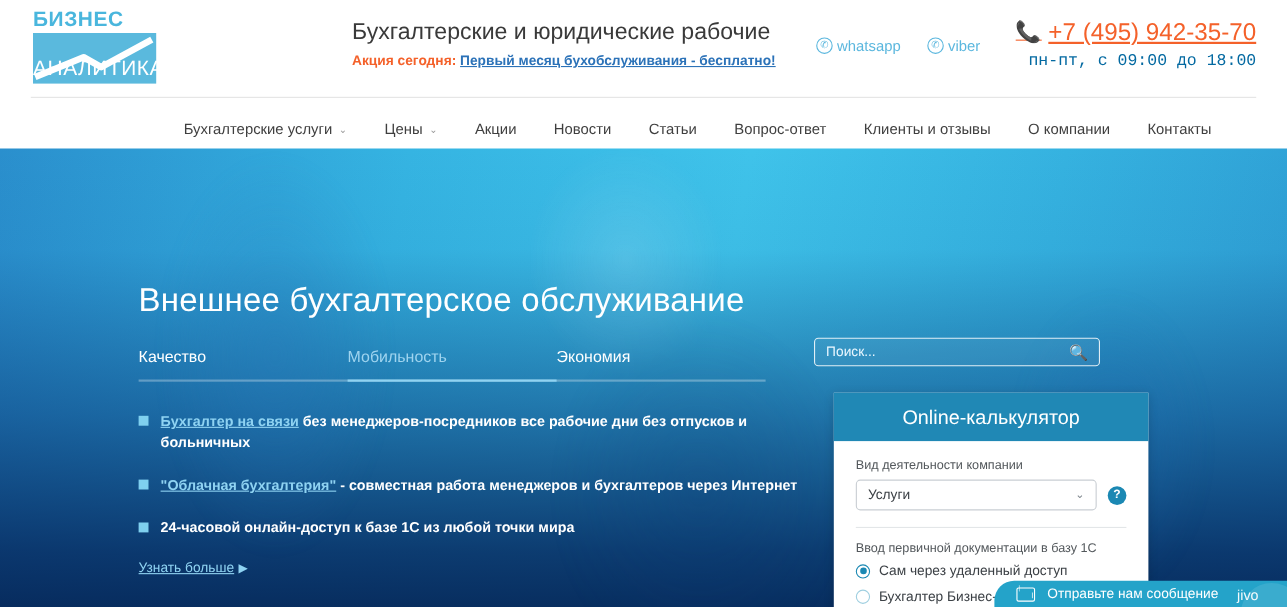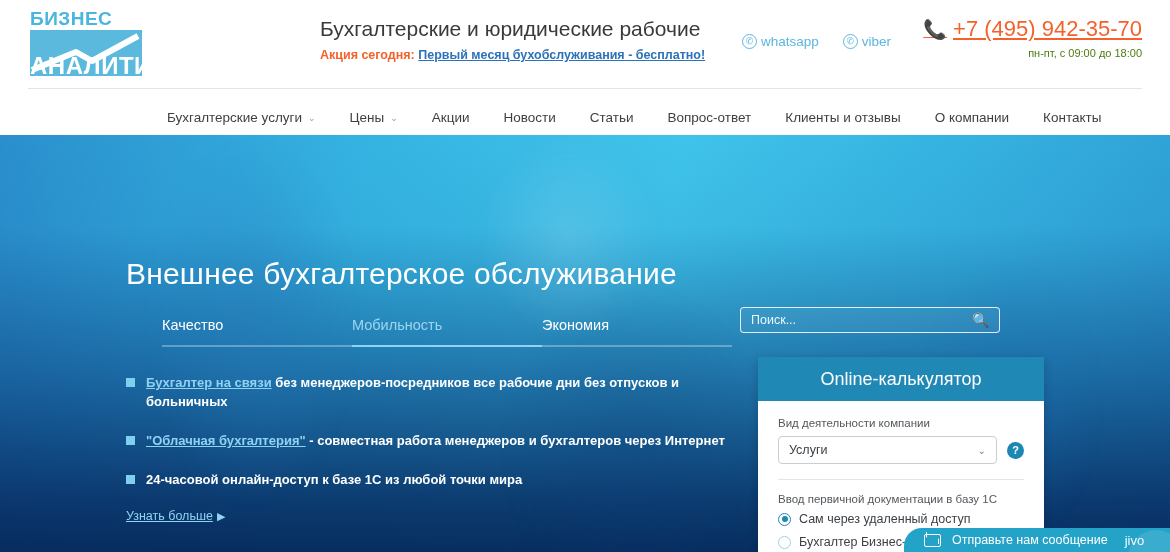--- a/index.html
+++ b/index.html
@@ -21,39 +21,39 @@
     position:absolute; left:4px; top:0; font-size:19px; font-weight:bold;
     color:#49b6dd; letter-spacing:.5px; font-family:"Liberation Sans", sans-serif;
   }
   .logo-box {
     position:absolute; left:4px; top:22px; width:112px; height:46px;
     background:#5ab9dd; overflow:hidden;
   }
   .logo-zig { position:absolute; left:0; top:0; }
   .logo-word-bottom {
     position:absolute; left:4px; top:44px; width:112px; text-align:center;
-    font-size:24px; font-weight:bold; color:#ffffff; letter-spacing:.5px;
+    font-size:19px; font-weight:normal; color:#ffffff; letter-spacing:.5px;
   }
 
   .head-center { position:absolute; left:320px; top:16px; width:400px; }
   .head-title { font-size:21px; color:#3a3a3a; line-height:26px; }
   .head-promo { margin-top:6px; font-size:12.5px; font-weight:bold; color:#f4612a; }
   .head-promo a { color:#2b72b8; font-weight:bold; text-decoration:underline; }
 
   .messengers { position:absolute; left:742px; top:34px; display:flex; gap:24px; align-items:center; }
   .msg { display:flex; align-items:center; gap:4px; color:#5bb7de; font-size:13.5px; text-decoration:none; }
   .msg .glyph {
     width:15px; height:15px; border-radius:50%; border:1.4px solid #5bb7de;
     display:flex; align-items:center; justify-content:center; font-size:9px; line-height:1;
   }
 
   .head-right { position:absolute; right:28px; top:16px; text-align:right; }
   .phone { font-size:22px; color:#f4612a; white-space:nowrap; display:flex; align-items:center; justify-content:flex-end; gap:6px; }
   .phone .hicon { font-size:19px; }
-  .hours { margin-top:5px; font-size:11px; color:#4d7c0f; }
+  .hours { margin-top:5px; font-size:15px; color:#0369a1;font-family:Liberation Mono, monospace; }
 
   .head-divider { position:absolute; left:28px; right:28px; top:88px; height:1px; background:#e4e4e4; }
 
   
   .nav { position:relative; height:45px; background:#fff; }
   .nav-inner { position:absolute; left:150px; top:0; height:55px; display:flex; align-items:center; gap:0; }
   .nav-item {
     font-size:13.5px; color:#3f3f3f; padding:0 17px; text-decoration:none;
     display:flex; align-items:center; gap:6px; white-space:nowrap;
   }
@@ -86,21 +86,21 @@
   }
   .hero-figure3 {
     position:absolute; right:30px; top:120px; width:260px; height:300px;
     background: radial-gradient(ellipse 120px 190px at 50% 50%, rgba(30,110,180,0.30), rgba(0,0,0,0) 72%);
     filter:blur(8px);
   }
 
   .hero-content { position:absolute; left:126px; top:122px; width:600px; }
   .hero-h1 { font-size:30px; color:#ffffff; font-weight:normal; margin:0; letter-spacing:.2px; }
 
-  .tabs { position:relative; margin-top:26px; width:570px;margin-left:36px; }
+  .tabs { position:relative; margin-top:26px; width:570px; }
   .tabs-row { display:flex; }
   .tab { font-size:14.5px; color:#ffffff; width:190px; }
   .tab.dim { color:#9fd4ef; }
   .tabs-line {
     position:relative; margin-top:12px; height:2px; background:rgba(255,255,255,0.30);
   }
   .tabs-line-active {
     position:absolute; left:190px; top:0; width:190px; height:2px; background:#8fd3f2;
   }
 

